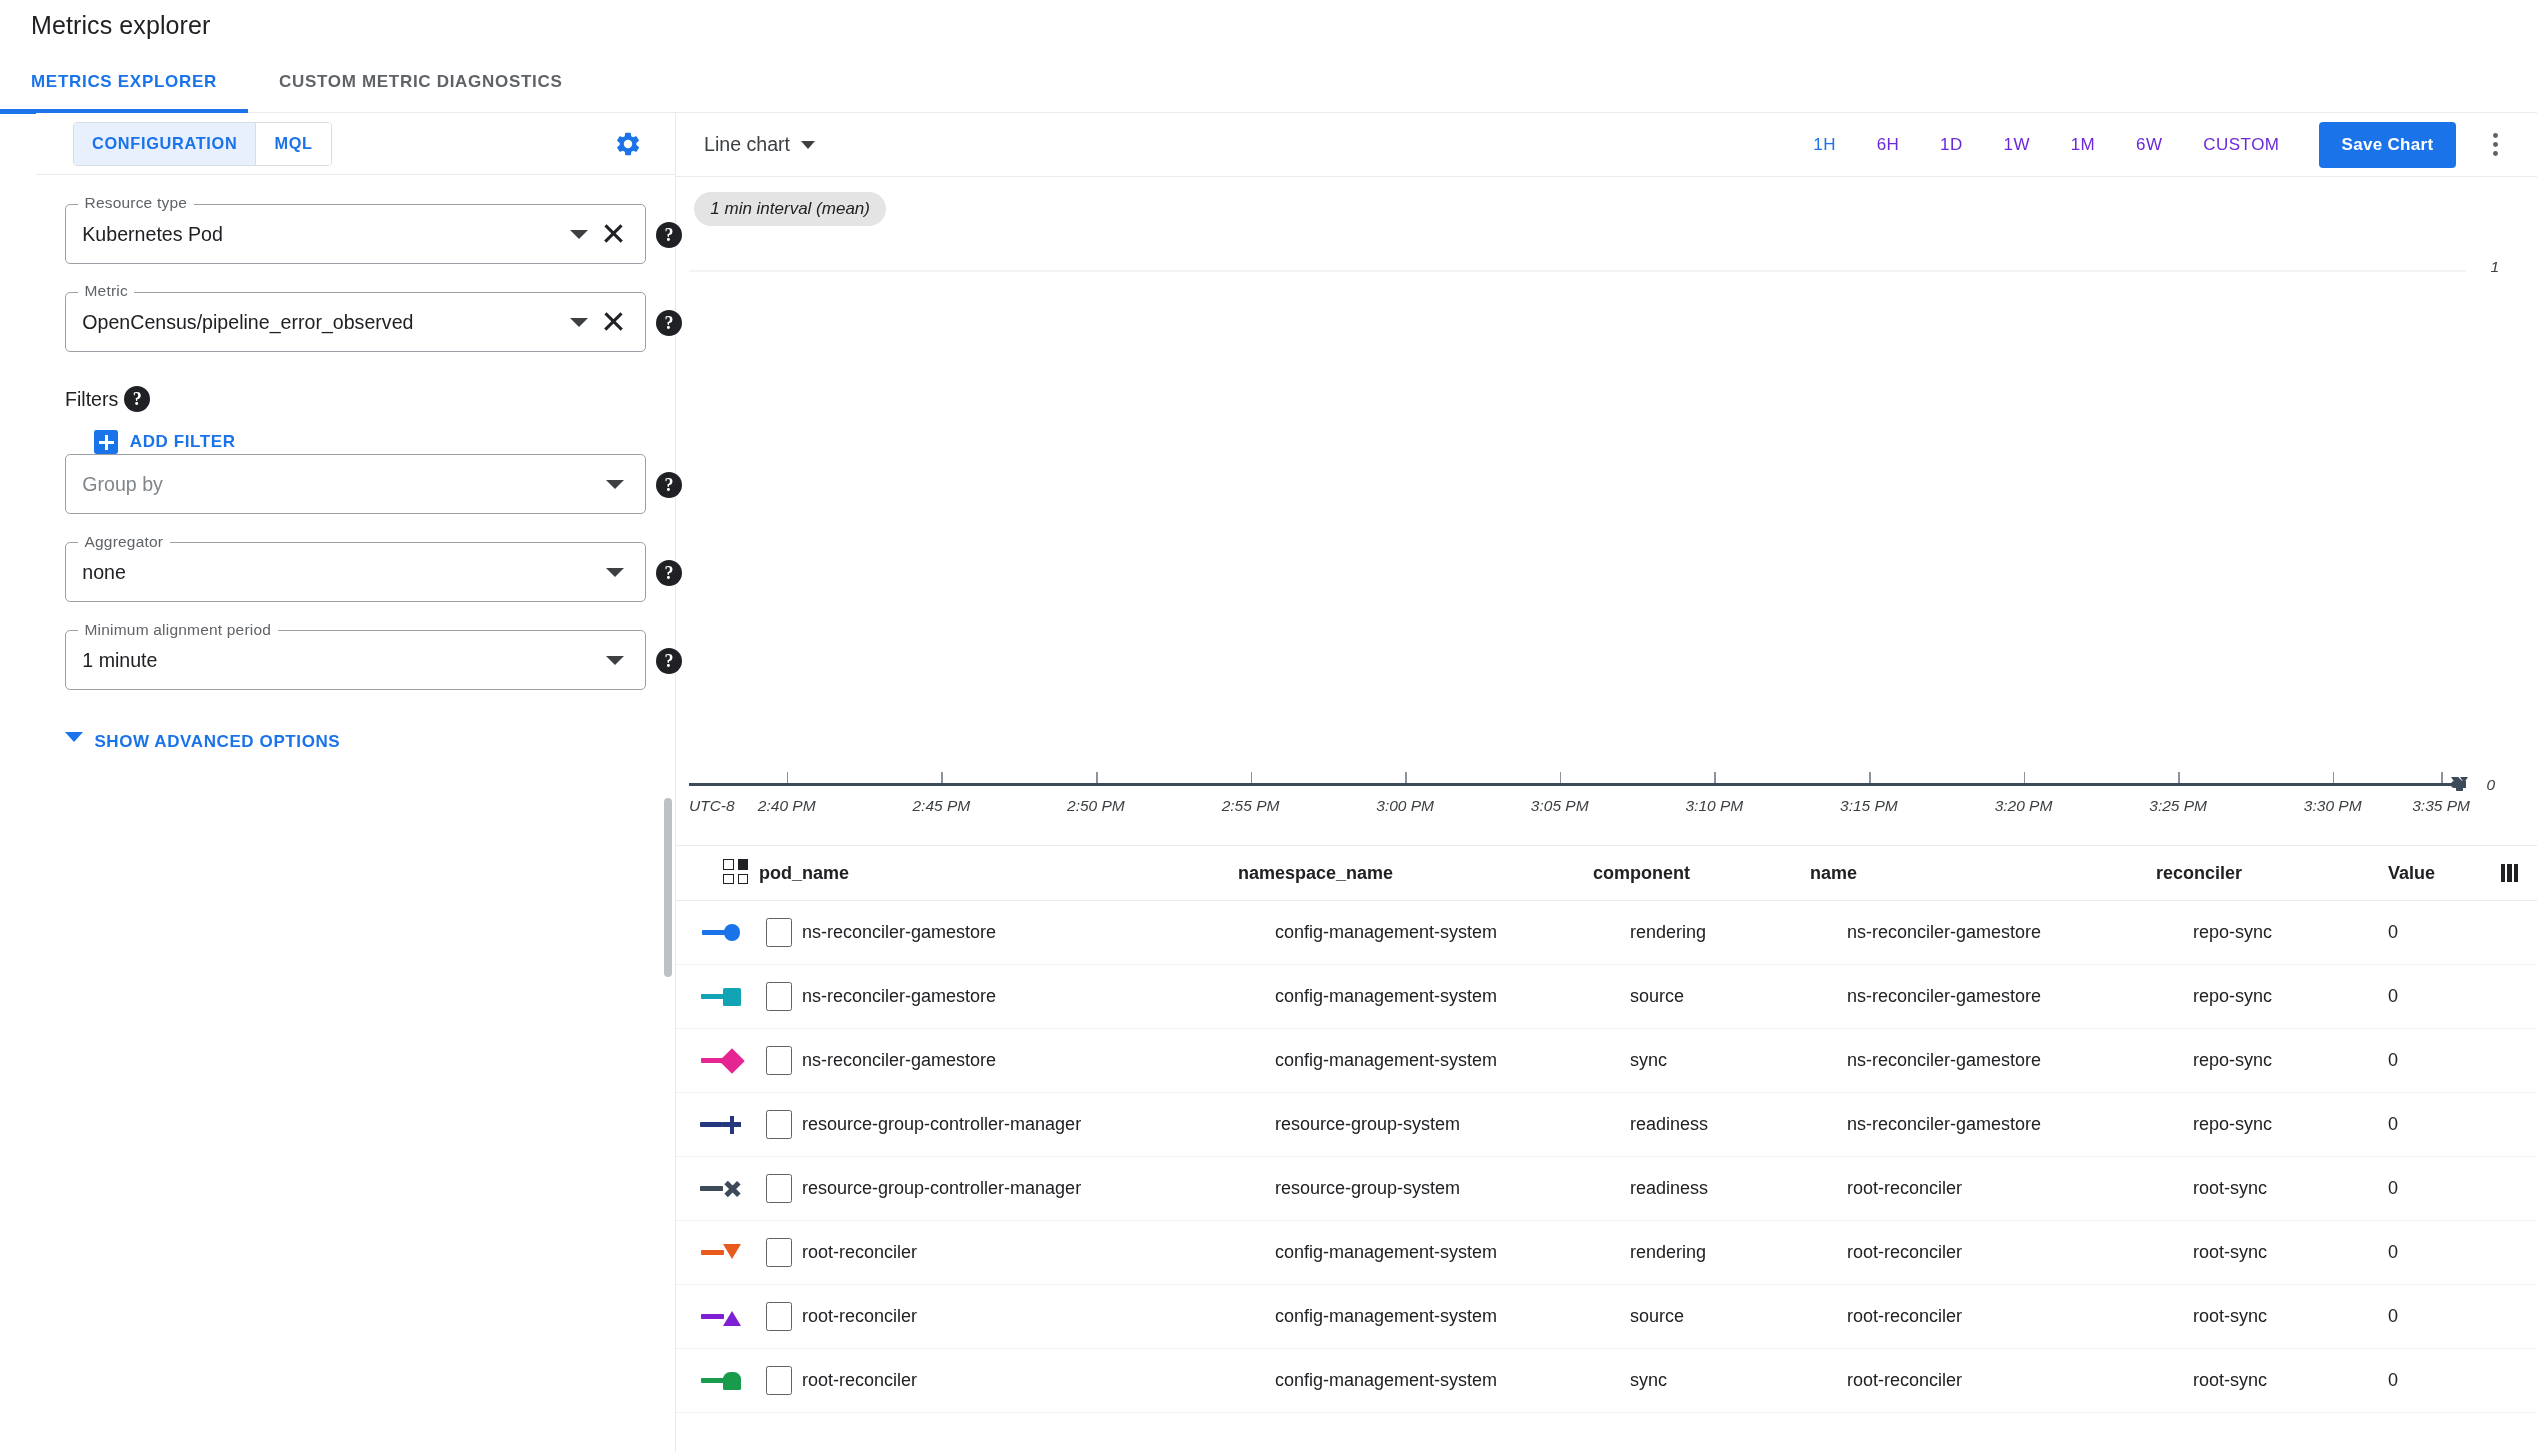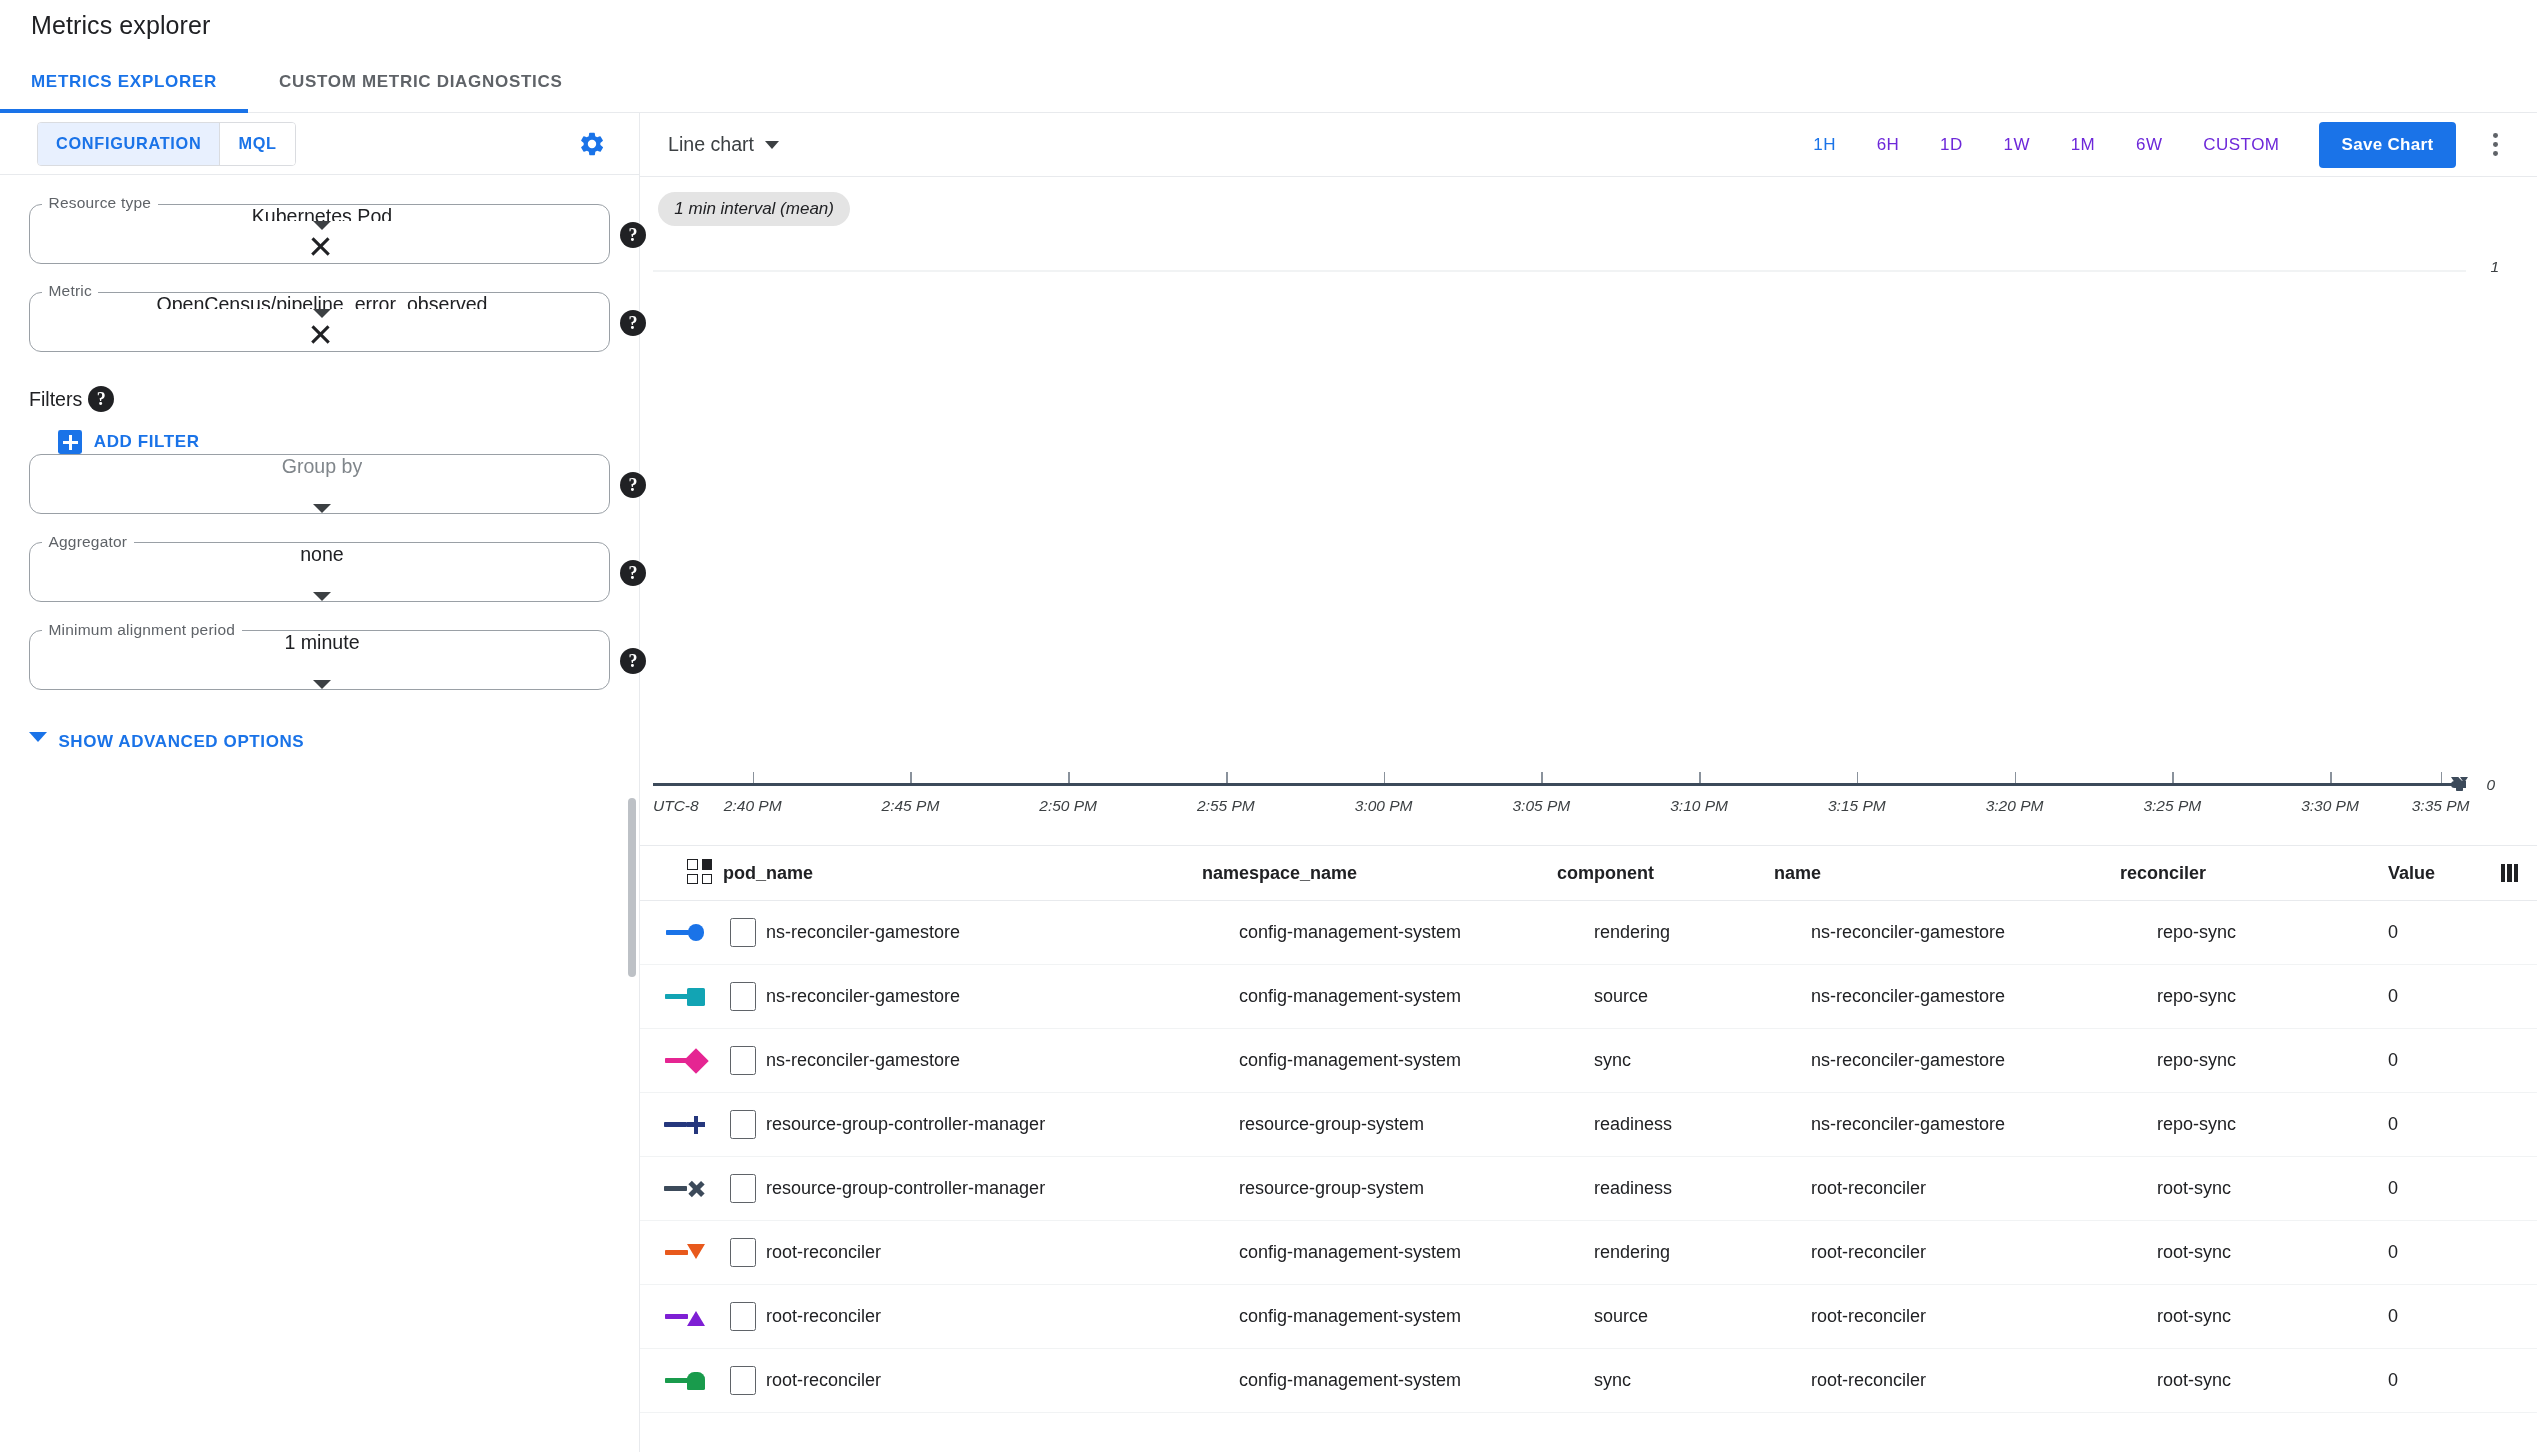--- a/index.html
+++ b/index.html
@@ -38,21 +38,21 @@
     cursor: pointer;
     white-space: nowrap;
   }
   .tab.active { color: #1a73e8; }
   .tab.active::after {
     content: ""; position: absolute; left: 0; right: 0; bottom: -1.6px;
     height: 4.9px; background: #1a73e8;
   }
 
   
-  .body-split { display: flex; height: 1340px; }
+  .body-split { display: flex; height: 1340px; margin-left: 36px; }
 
   
   .left-panel {
     width: 640px;
     border-right: 1.6px solid #e8eaed;
     background: #fff;
     position: relative;
     flex: 0 0 640px;
   }
   .segbar {
@@ -72,25 +72,24 @@
   .seg + .seg { border-left: 1.6px solid #dadce0; }
   .gear-btn { width: 42px; height: 42px; display: flex; align-items: center; justify-content: center; cursor: pointer; }
 
   .panel-scroll { padding: 29px 29px 0 29px; position: relative; }
 
   
   .field { position: relative; margin-bottom: 18px; }
   .field-box {
     height: 60px;
     border: 1.6px solid #9aa0a6;
-    border-radius: 12px;
+    border-radius: 5px;
     display: flex; align-items: center;
     padding: 0 11.4px 0 16.3px;
     background: #fff;
-    flex-direction: column;
   }
   .field-legend {
     position: absolute; top: -9.8px; left: 13px;
     background: #fff; padding: 0 6.5px;
     font-size: 15.5px; color: #5f6368; letter-spacing: 0.2px;
     white-space: nowrap;
   }
   .field-value { flex: 1; font-size: 19.6px; color: #202124; white-space: nowrap; overflow: hidden; text-overflow: ellipsis; }
   .field-value.placeholder { color: #80868b; }
   .caret {

